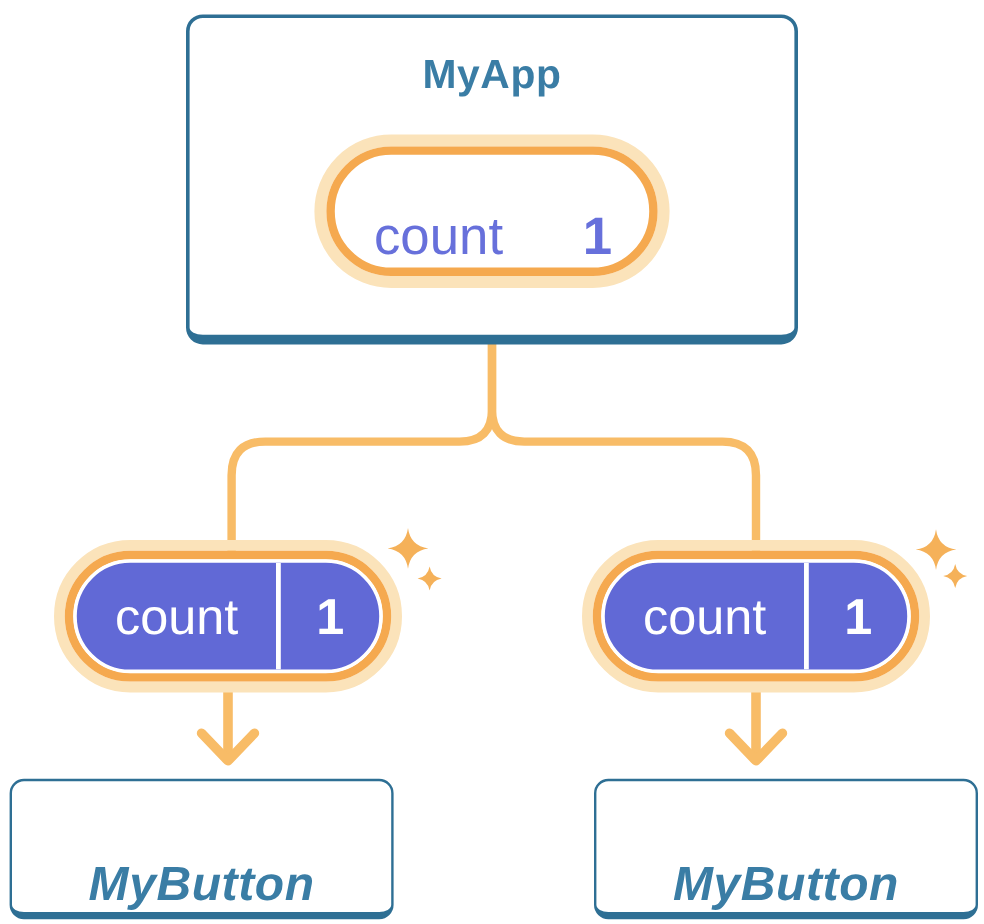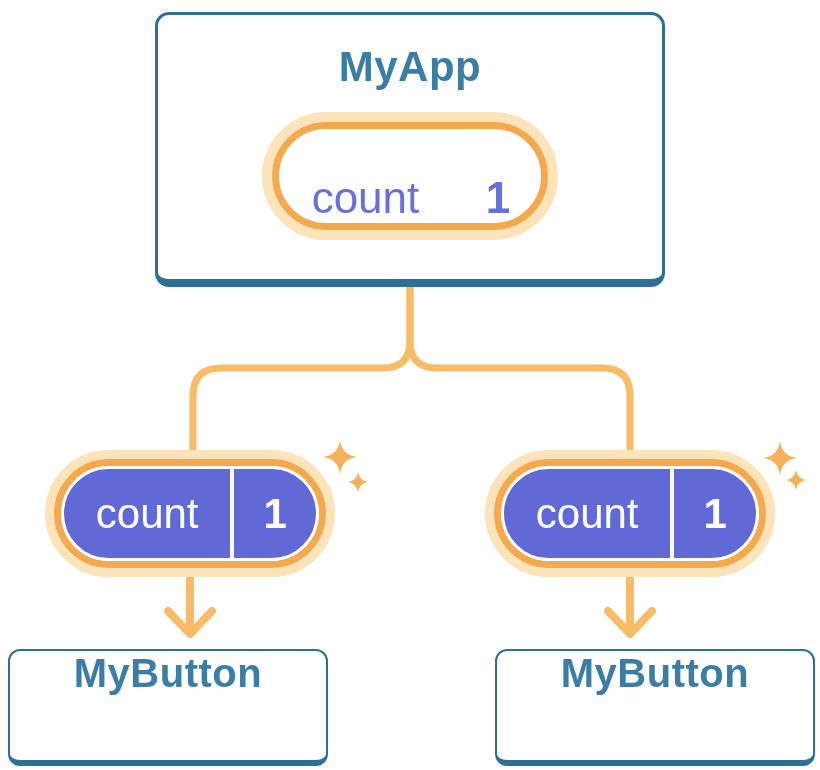--- a/index.html
+++ b/index.html
@@ -25,28 +25,29 @@
     border-bottom-width: 8px;
     border-radius: 14px;
     z-index: 1;
   }
   .card-root { left: 155px; top: 12px; width: 510px; height: 275px; }
   .card-child {
     border-width: 2.5px;
     border-bottom-width: 6px;
     border-radius: 12px;
     display: flex;
-    align-items: flex-start;
+    align-items: flex-end;
     justify-content: center;
+    font-style: italic;
   }
   .card-child-left  { left: 8px;   top: 649px; width: 320px; height: 117px; }
   .card-child-right { left: 495px; top: 649px; width: 320px; height: 117px; }
   .card-title {
     color: #3A7DA5;
-    font-size: 42px;
+    font-size: 34px;
     font-weight: 600;
     letter-spacing: 0.5px;
     text-align: center;
   }
   .card-root .card-title { margin-top: 28px; }
   .card-child .card-title { font-size: 40px; }
 
   
   .pill {
     position: absolute;

